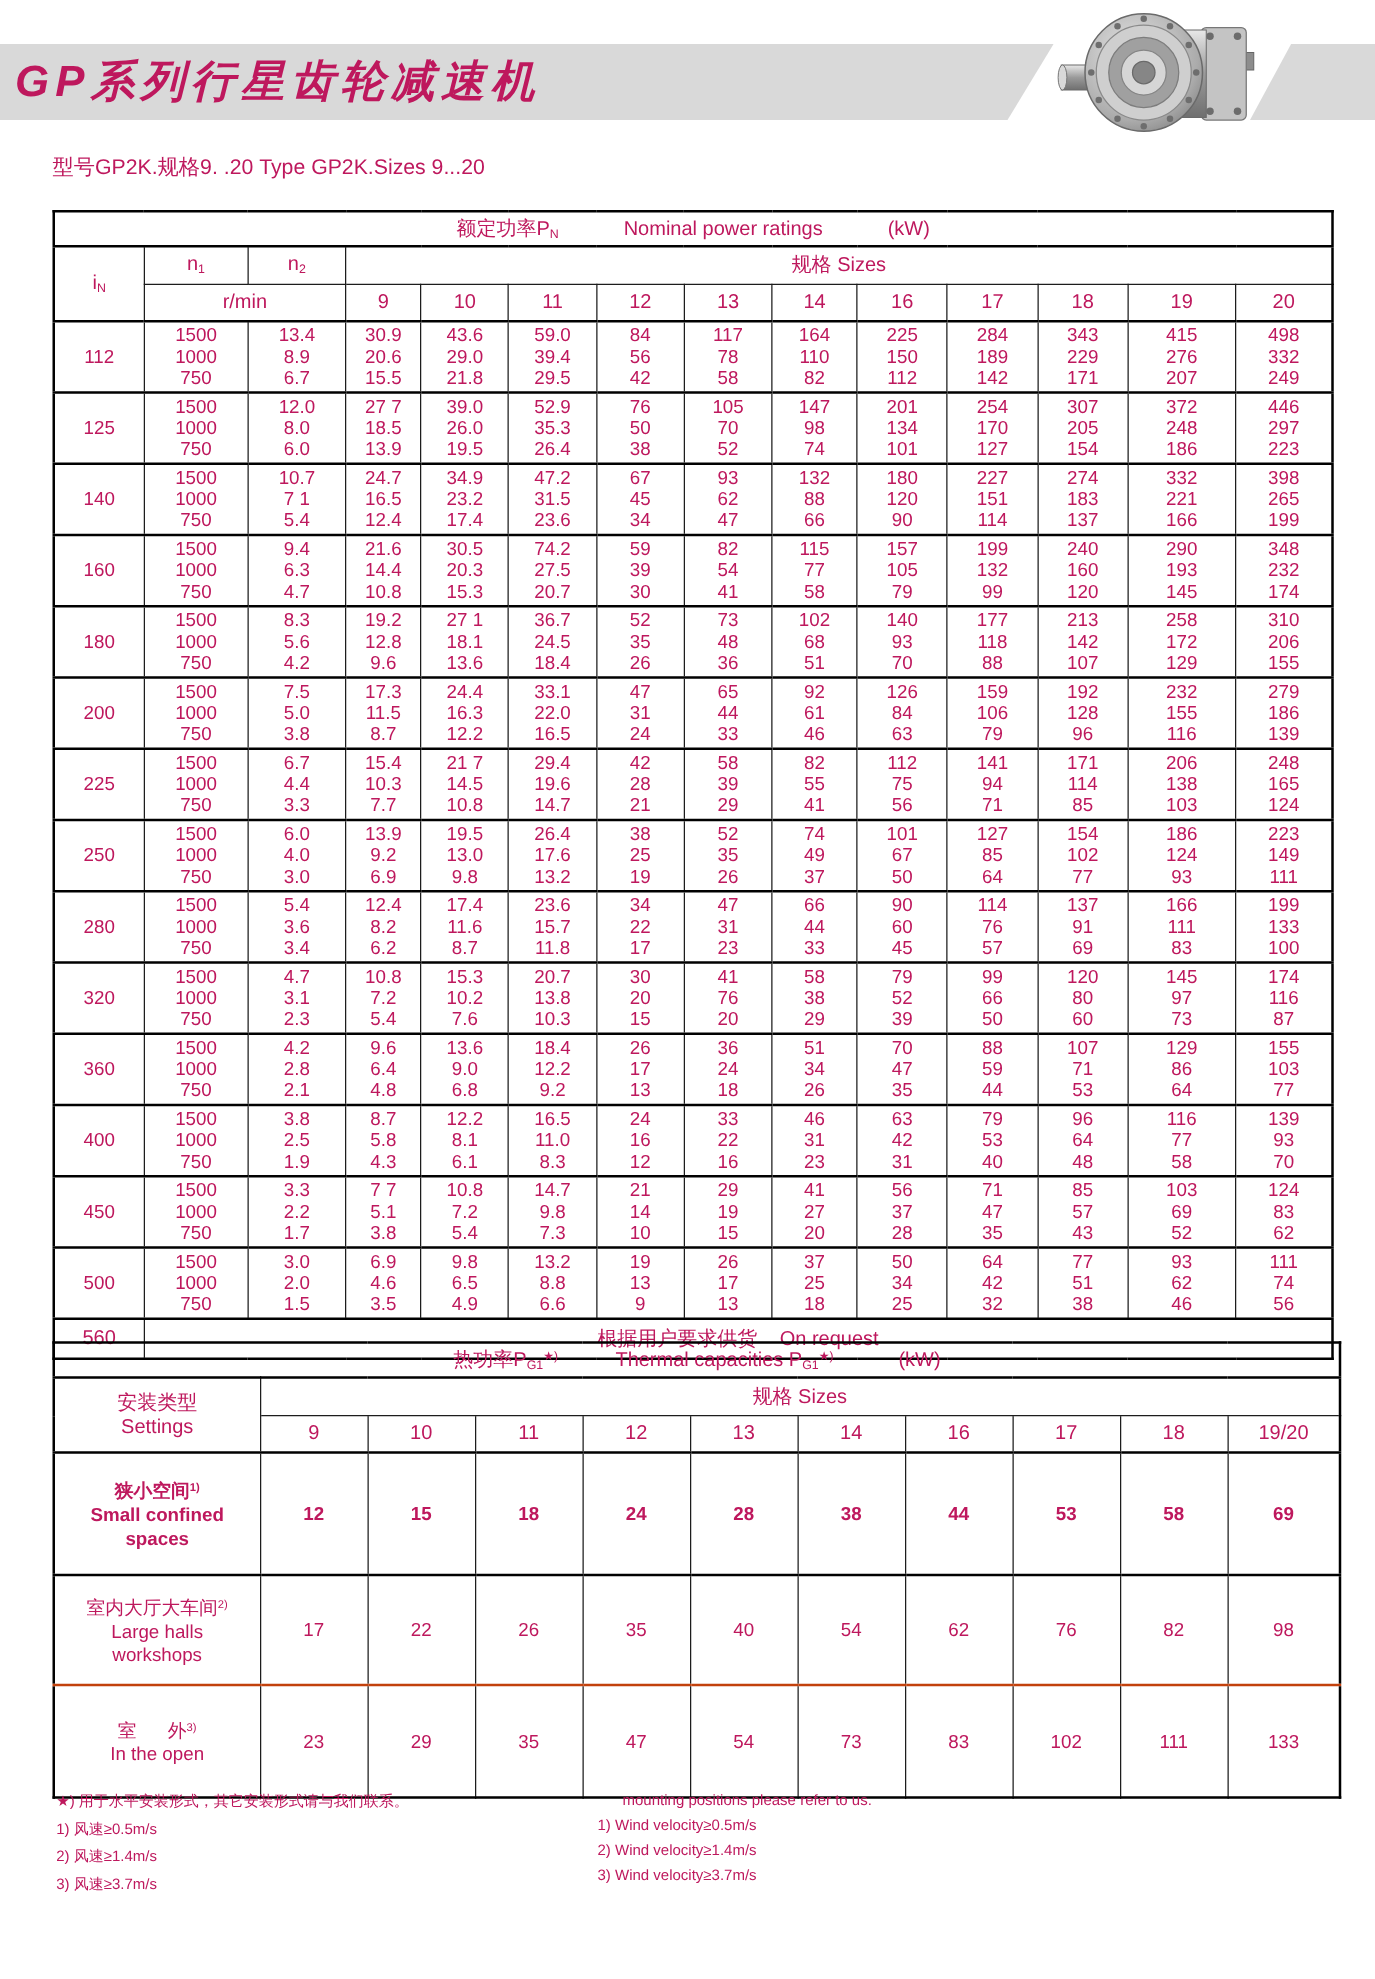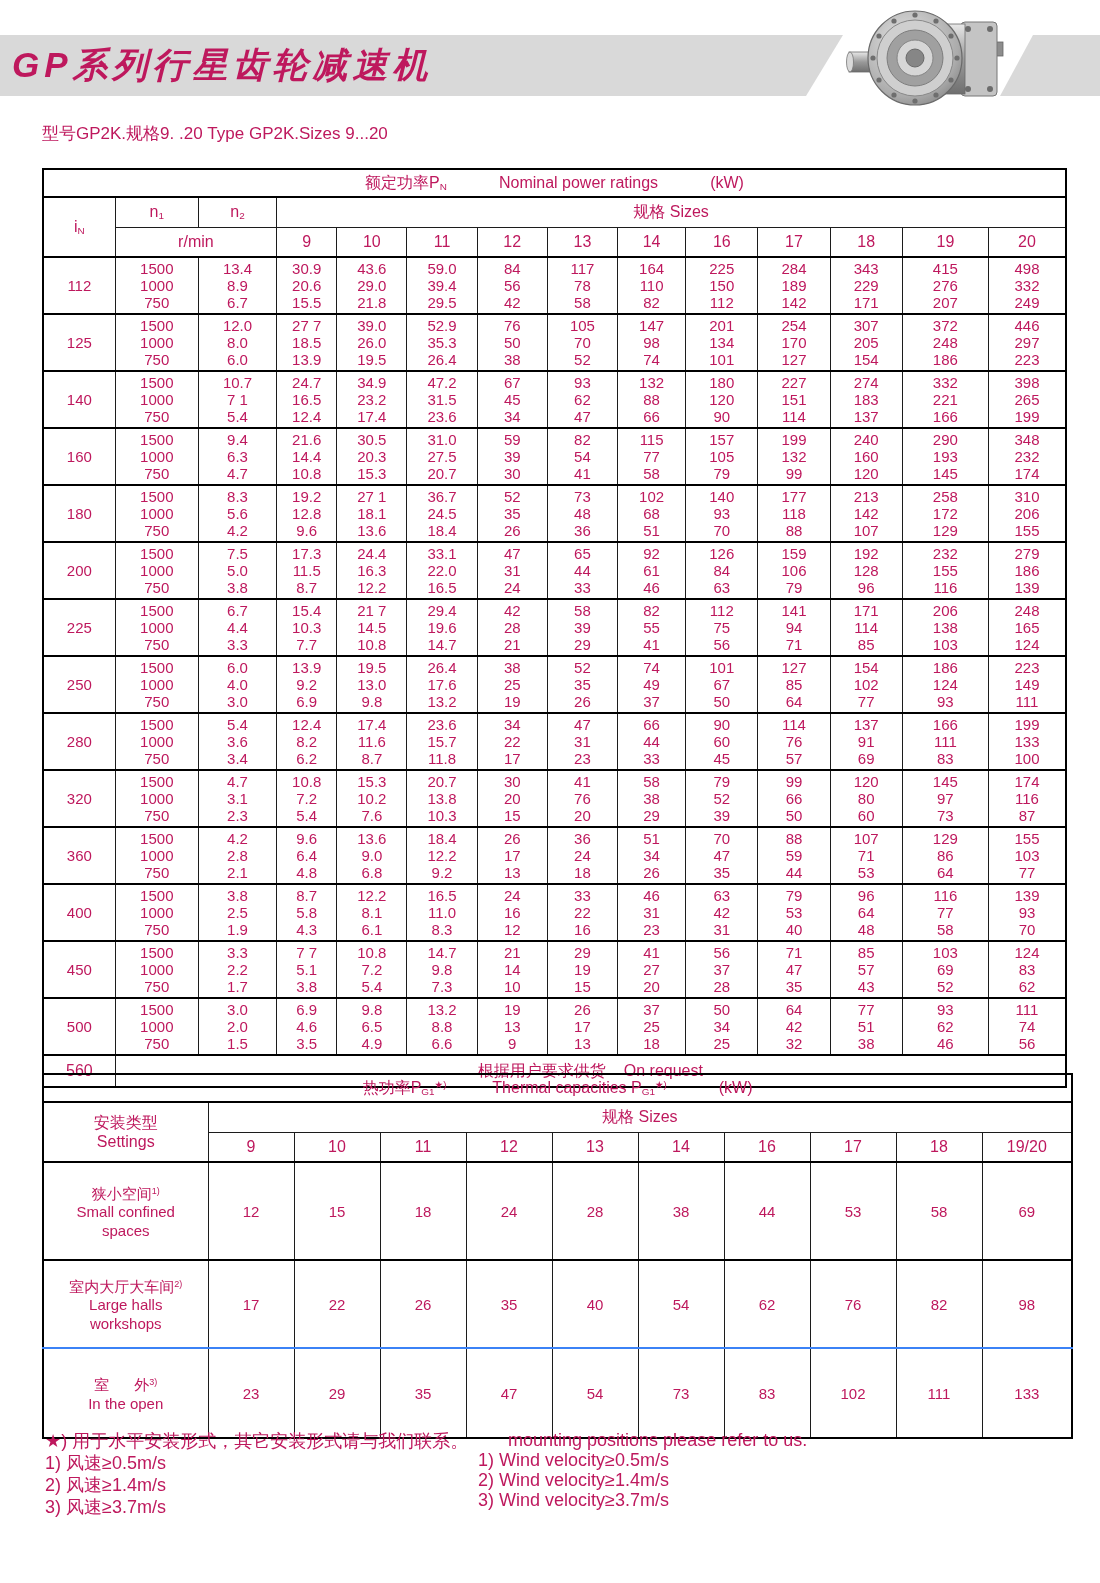--- a/index.html
+++ b/index.html
@@ -27,31 +27,31 @@
   .hrowA td{height:29px;font-size:16px;}
   .hrowB td{height:28px;font-size:16px;border-bottom:2px solid #000;}
   .t1 tbody tr.grp td{border-top:2px solid #000;padding:2px 0;vertical-align:middle;}
   .t1 .ln{line-height:17px;height:17px;}
   .t1 tfoot td{border-top:2px solid #000;height:30px;font-size:16px;}
   .gap-l{display:inline-block;width:52px;}
   .gap-s{display:inline-block;width:46px;}
   .sb{font-size:0.62em;vertical-align:-0.25em;}
   .sp{font-size:0.6em;vertical-align:0.55em;}
   .t2 tbody td{vertical-align:middle;padding:2px 0;}
-  .t2 tbody tr:nth-child(1) td{height:92px;}
+  .t2 tbody tr:nth-child(1) td{height:92px;font-weight:bold;}
   .t2 tbody tr:nth-child(2) td{height:82px;}
-  .t2 tbody tr:nth-child(3) td{height:84px;border-top:2px solid #3b82f6;}
+  .t2 tbody tr:nth-child(3) td{height:84px;border-top:2px solid #c2410c;}
   .t2 tbody tr:nth-child(1) td{border-top:2px solid #000;}
   .t2 tbody tr:nth-child(2) td{border-top:2px solid #000;}
   .t2 .lbl .ln{line-height:19px;}
   .t2 .ln{line-height:19px;}
   .zh-line{white-space:pre-wrap;}
 
   
-  .fn{position:absolute;font-size:18px;}
+  .fn{position:absolute;font-size:12px;}
   .fn-left{left:45px;top:1430px;line-height:22px;}
   .fn-right{left:478px;top:1430px;line-height:20px;}
   .fn .fn-line{white-space:pre-wrap;}
 </style>
 </head>
 <body>
 
 <div class="page">
 
   <div class="banner-left" style="background: rgb(217, 217, 217);"></div>
@@ -377,21 +377,21 @@
             <div class="ln">21.6</div>
             <div class="ln">14.4</div>
             <div class="ln">10.8</div>
           </td>
           <td>
             <div class="ln">30.5</div>
             <div class="ln">20.3</div>
             <div class="ln">15.3</div>
           </td>
           <td>
-            <div class="ln">31.0</div>
+            <div class="ln">74.2</div>
             <div class="ln">27.5</div>
             <div class="ln">20.7</div>
           </td>
           <td>
             <div class="ln">59</div>
             <div class="ln">39</div>
             <div class="ln">30</div>
           </td>
           <td>
             <div class="ln">82</div>

